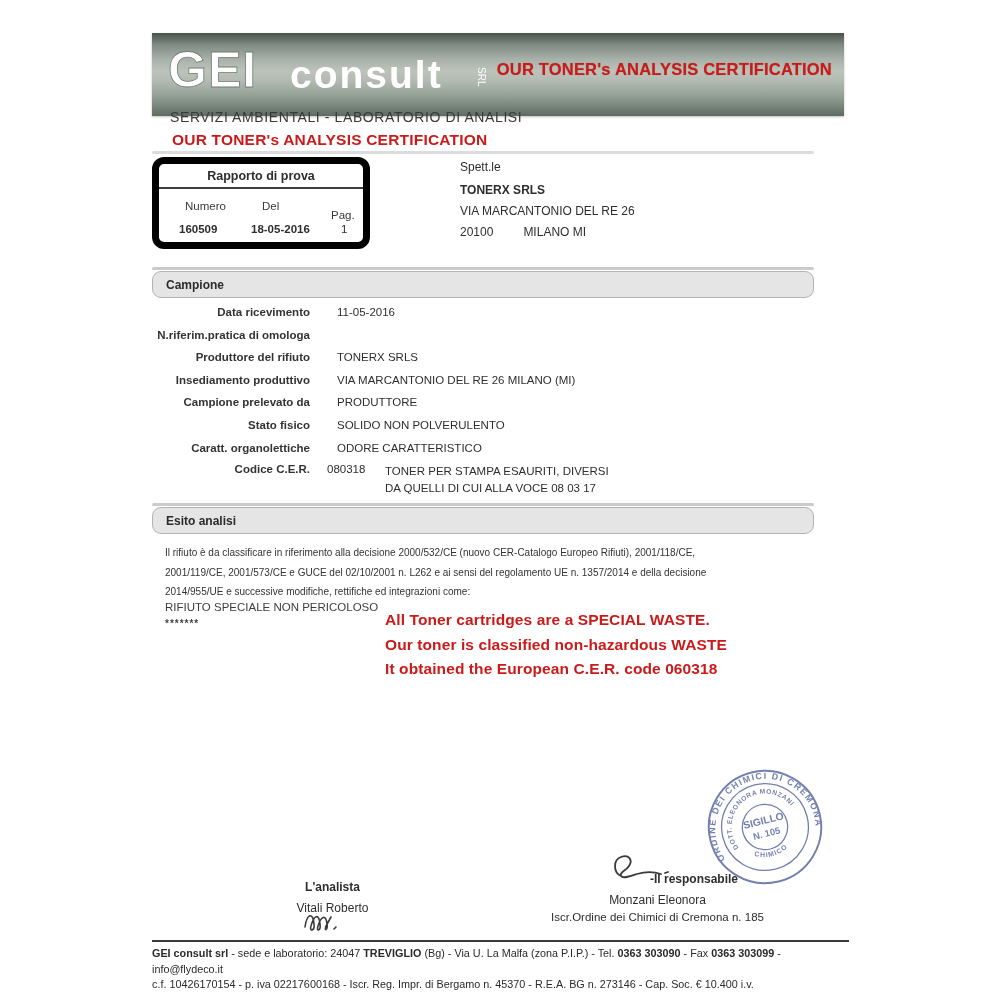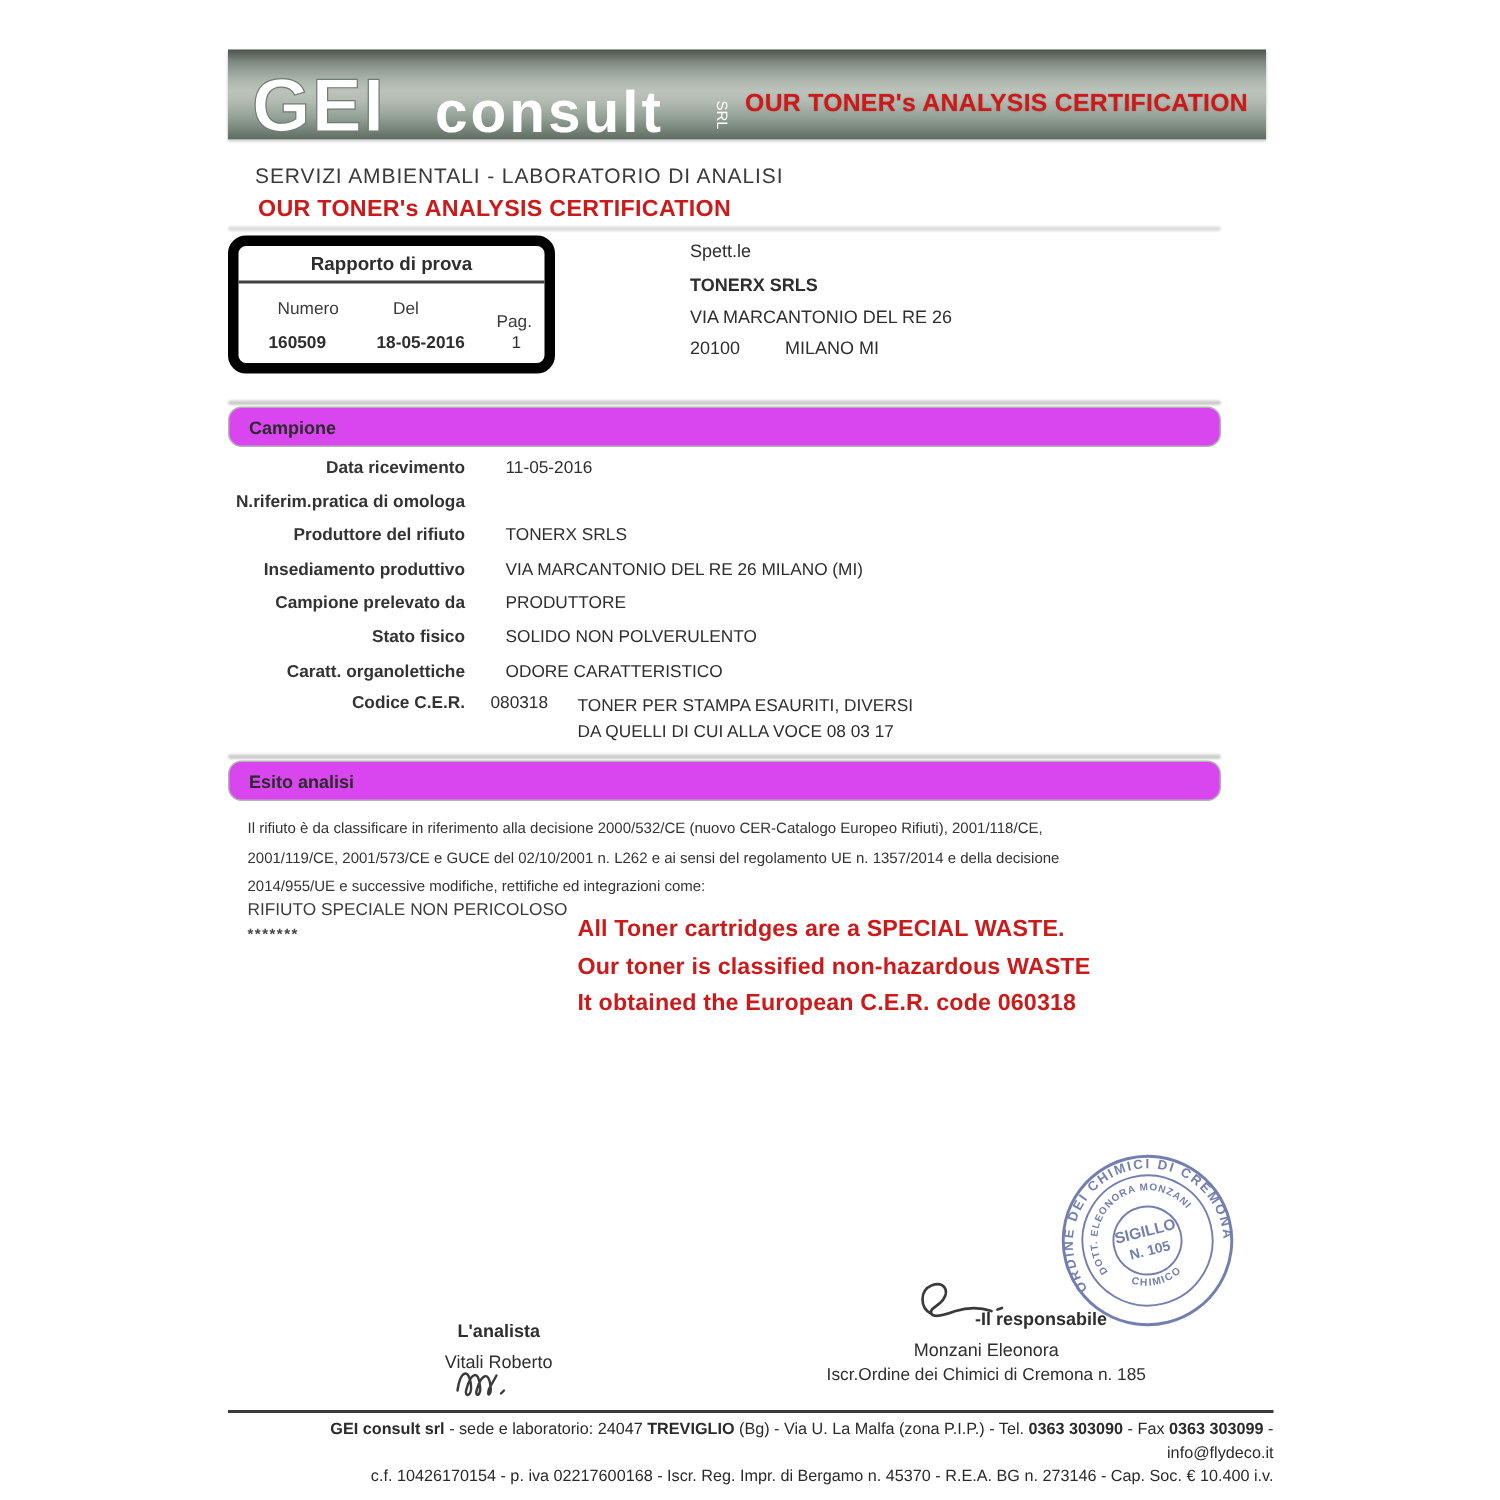--- a/index.html
+++ b/index.html
@@ -6,21 +6,21 @@
     --accent-red:#cb1a1a;
     --stamp-blue:#4d5c99;
     --text-dark:#2e2e2e;
   }
   *{margin:0;padding:0;box-sizing:border-box;}
   html,body{width:1000px;height:1000px;background:#ffffff;}
   body{font-family:"Liberation Sans", sans-serif;color:var(--text-dark);position:relative;overflow:hidden;}
   .abs{position:absolute;}
 
   
-  .banner{left:152px;top:33px;width:692px;height:60px;
+  .banner{left:152px;top:33px;width:692px;height:83px;
     background:linear-gradient(180deg,#49534c 0%,#7e8a82 14%,#a9b2aa 32%,#bcc3bb 46%,#b2bab1 58%,#93a096 76%,#6f7d73 92%,#5d6b61 100%);
     box-shadow:0 1px 2px rgba(0,0,0,.25);}
   .banner-red-title{right:12px;top:27px;font-size:16.5px;font-weight:bold;color:var(--accent-red);letter-spacing:.2px;text-shadow:0 0 1px rgba(120,0,0,.4);}
   .tagline{left:170px;top:109px;font-size:14px;letter-spacing:.6px;color:#3a3a3a;}
   .page-red-title{left:172px;top:131px;font-size:15.5px;font-weight:bold;color:var(--accent-red);letter-spacing:.2px;}
 
   
   .scanline{height:3px;background:#8d8d8d;opacity:.45;border-radius:2px;filter:blur(.7px);}
 
   
@@ -29,21 +29,21 @@
   .rb-label{position:absolute;font-size:11.5px;color:#3a3a3a;}
   .rb-value{position:absolute;font-size:11.5px;}
   .bold{font-weight:bold;}
 
   
   .addressee{left:460px;top:157px;font-size:12px;line-height:21px;}
   .addressee .name{font-weight:bold;margin-top:2px;}
   .addressee .city{margin-left:30px;}
 
   
-  .section-box{width:662px;height:27px;border:1.5px solid #b3b3b3;border-radius:9px;background:#d946ef;
+  .section-box{width:662px;height:27px;border:1.5px solid #b3b3b3;border-radius:9px;background:#e5e5e5;
     font-size:12px;font-weight:bold;color:#2b2b2b;padding:6px 0 0 13px;}
 
   
   .fields{left:145px;top:301px;width:680px;}
   .frow{display:flex;height:22.6px;align-items:baseline;line-height:22.6px;}
   .flabel{width:165px;text-align:right;font-weight:bold;font-size:11.5px;color:#333;}
   .fvalue{margin-left:27px;font-size:11.5px;color:#2e2e2e;}
   .frow-cer{display:flex;align-items:flex-start;margin-top:4px;}
   .cer-code{margin-left:17px;font-size:11.5px;width:58px;}
   .cer-desc{font-size:11.5px;line-height:16.5px;}
@@ -63,21 +63,21 @@
   .sig-title{font-size:12px;font-weight:bold;}
   .sig-name{font-size:12px;margin-top:7px;}
   .sig-analyst svg{margin-top:-6px;}
   .sig-manager{left:535px;top:852px;width:245px;text-align:center;}
   .sig-manager .scribble{margin-left:70px;display:block;margin-bottom:-10px;}
   .sig-manager .sig-title{text-align:right;padding-right:42px;}
   .sig-reg{font-size:11.5px;margin-top:4px;}
 
   
   .footer-rule{left:152px;top:940px;width:697px;height:2px;background:#3a3a3a;}
-  .footer-text{left:152px;top:946px;width:697px;text-align:right;font-size:10.8px;line-height:15.5px;color:#2a2a2a;}
+  .footer-text{left:152px;top:946px;width:697px;text-align:left;font-size:10.8px;line-height:15.5px;color:#2a2a2a;}
 </style>
 </head>
 <body>
 
 <div class="abs scanline" style="left:152px;top:151px;width:662px;opacity:.3;"></div>
 
 <div class="abs banner">
   <svg width="340" height="66" viewBox="0 0 340 66" style="position:absolute;left:16px;top:4px;">
     <text x="0" y="50" font-size="50" font-weight="bold" letter-spacing="1" fill="#ffffff" stroke="#6f7d73" stroke-width="0.8">GEI</text>
     <text x="122" y="51" font-size="39" font-weight="bold" letter-spacing="2" fill="#ffffff">consult</text>

